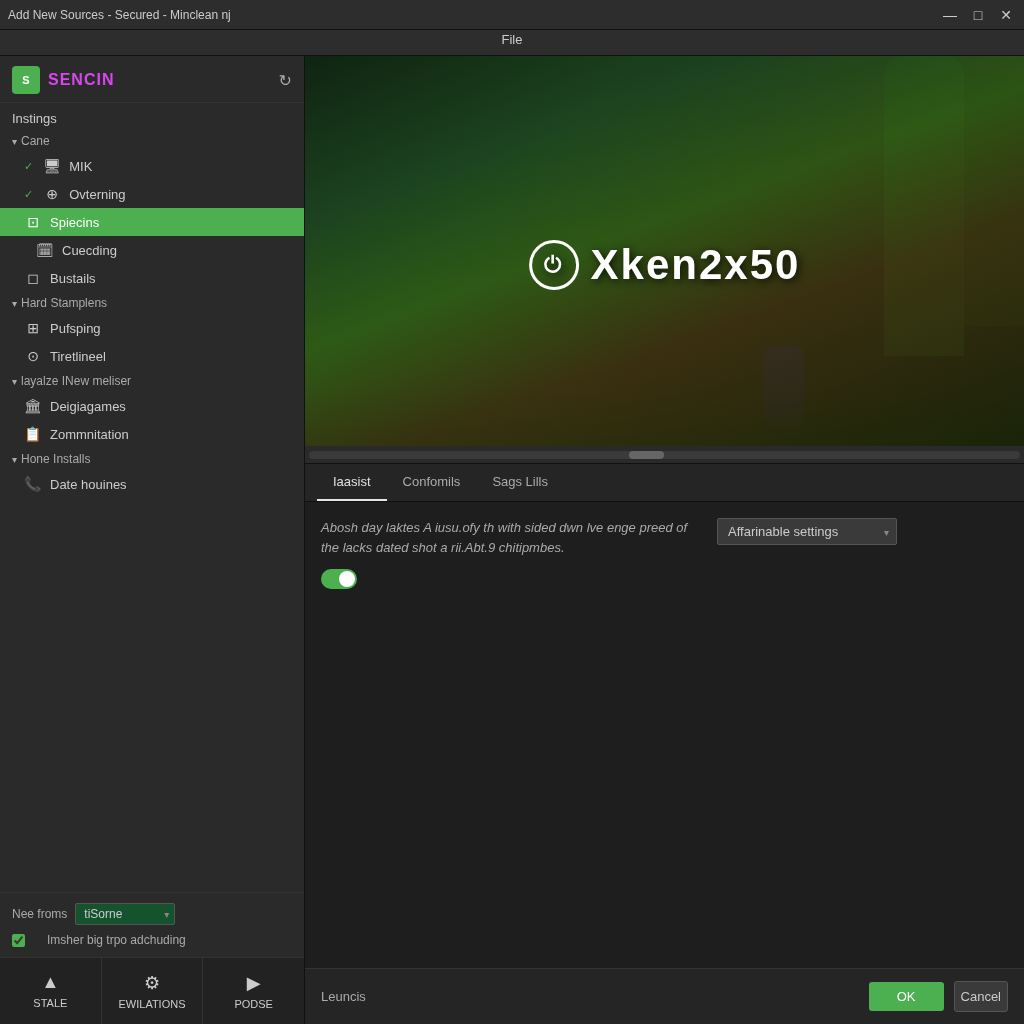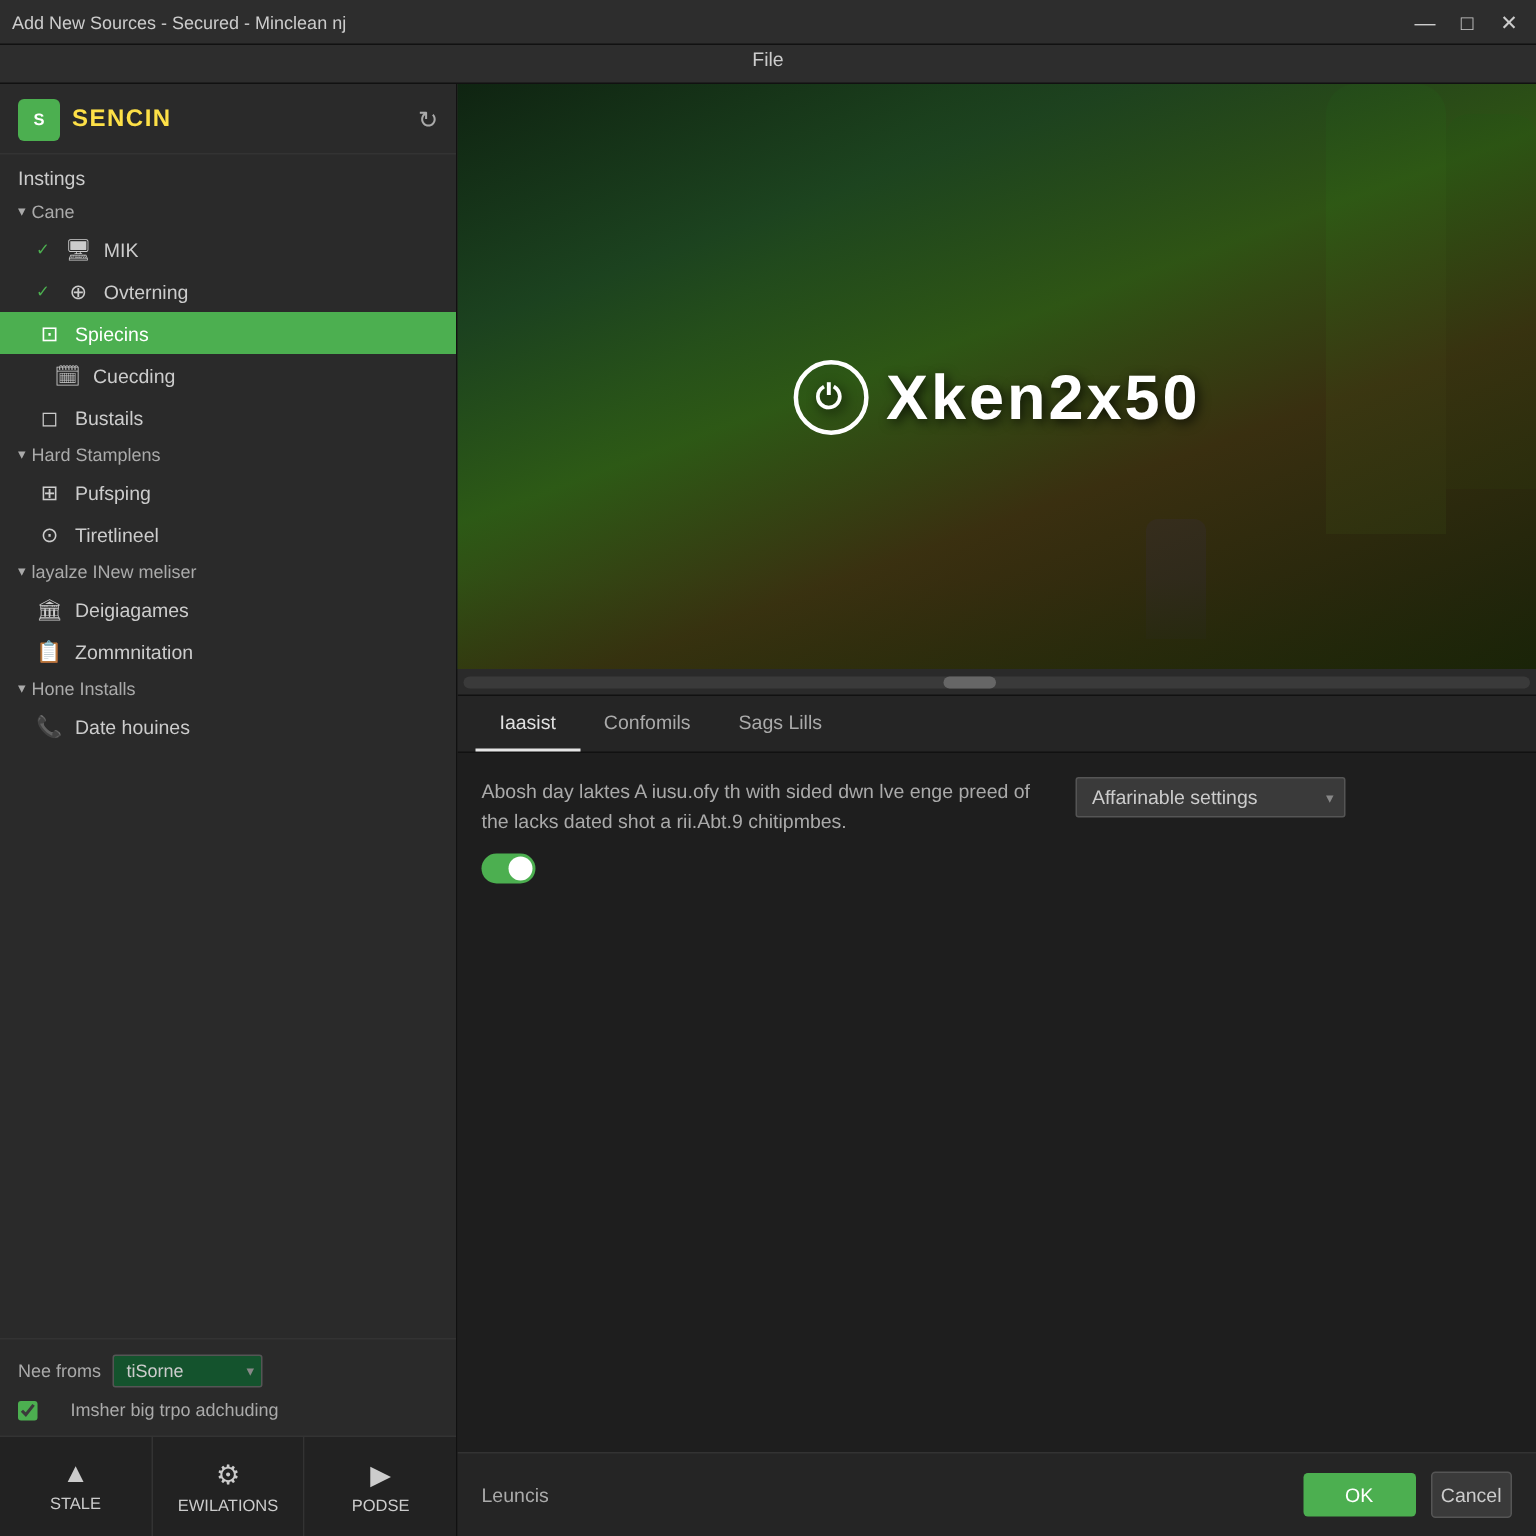--- a/index.html
+++ b/index.html
@@ -102,21 +102,21 @@
       display: flex;
       align-items: center;
       justify-content: center;
       font-weight: bold;
       font-size: 11px;
       color: white;
     }
     .logo-text {
       font-size: 16px;
       font-weight: bold;
-      color: #fde047;
+      color: #d946ef;
       letter-spacing: 1px;
     }
     .refresh-icon {
       color: #aaa;
       font-size: 16px;
       cursor: pointer;
     }
 
     .sidebar-section-label {
       padding: 8px 12px 4px 12px;
@@ -363,20 +363,21 @@
       padding: 16px;
       flex: 1;
       overflow-y: auto;
     }
     .settings-description {
       font-size: 13px;
       color: #aaa;
       line-height: 1.5;
       max-width: 380px;
       margin-bottom: 12px;
+      font-style: italic;
     }
     .settings-row {
       display: flex;
       align-items: flex-start;
       gap: 16px;
     }
     .settings-dropdown {
       background: #3a3a3a;
       border: 1px solid #555;
       color: #ccc;

